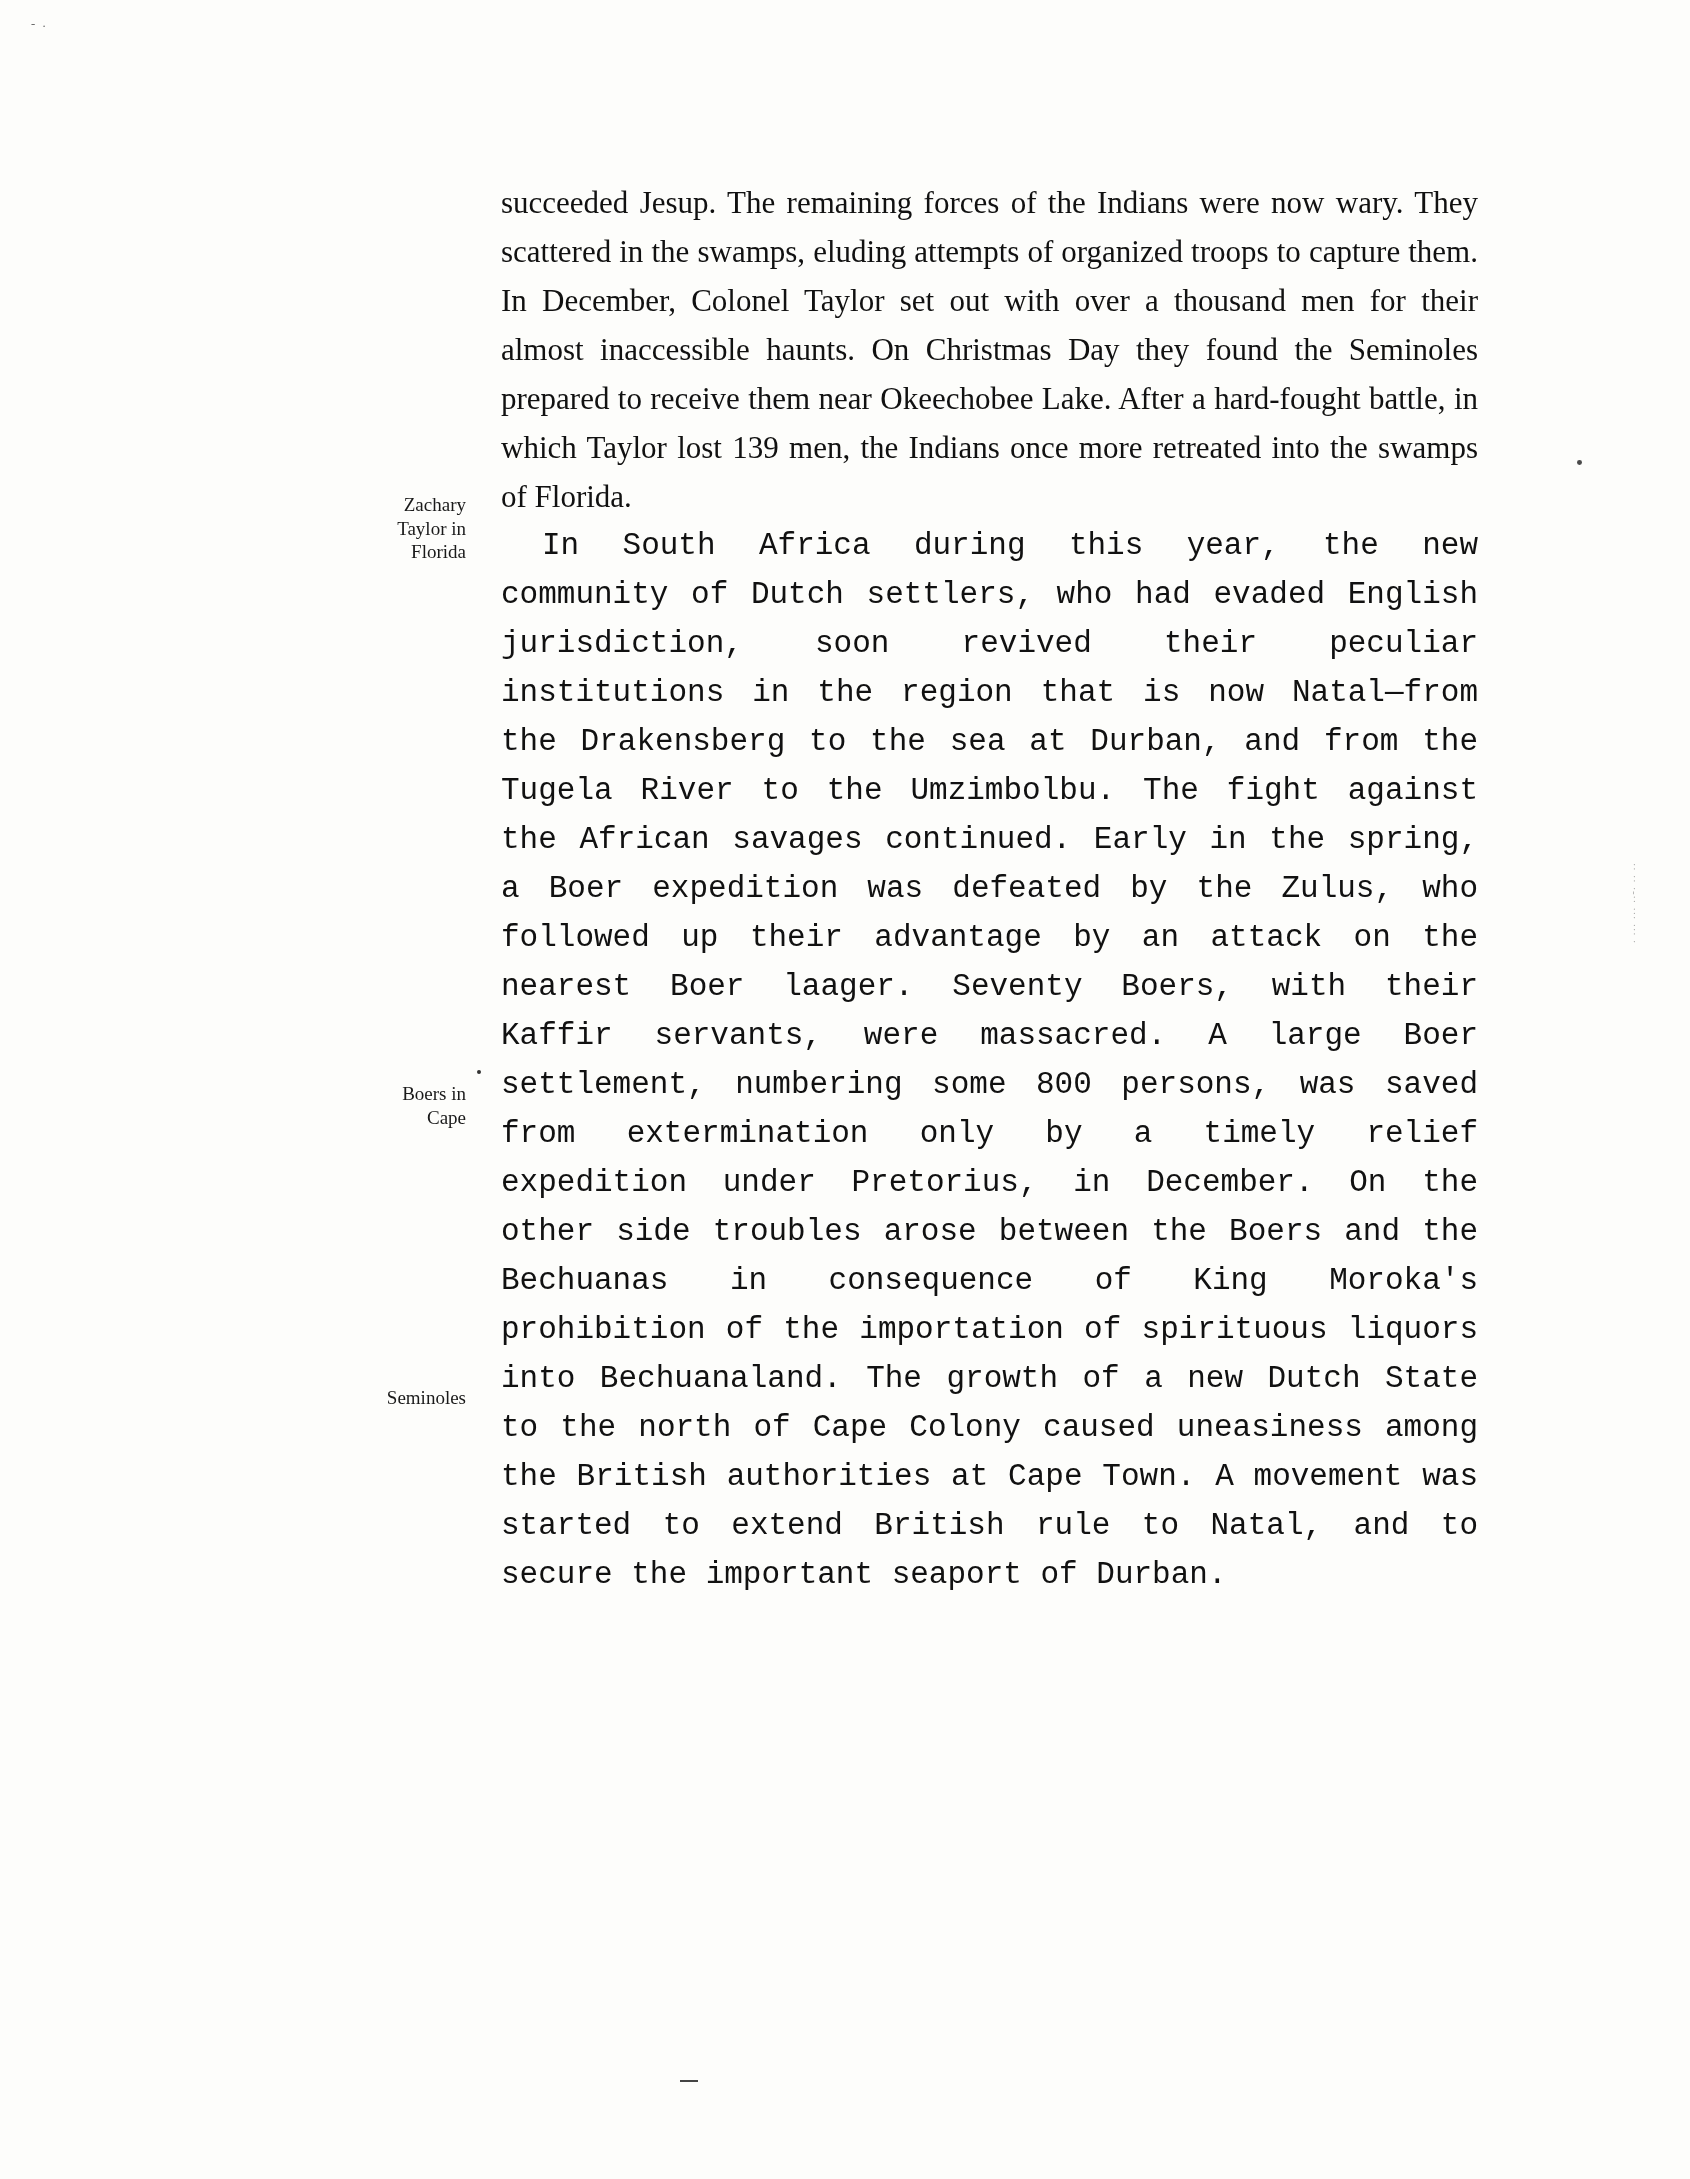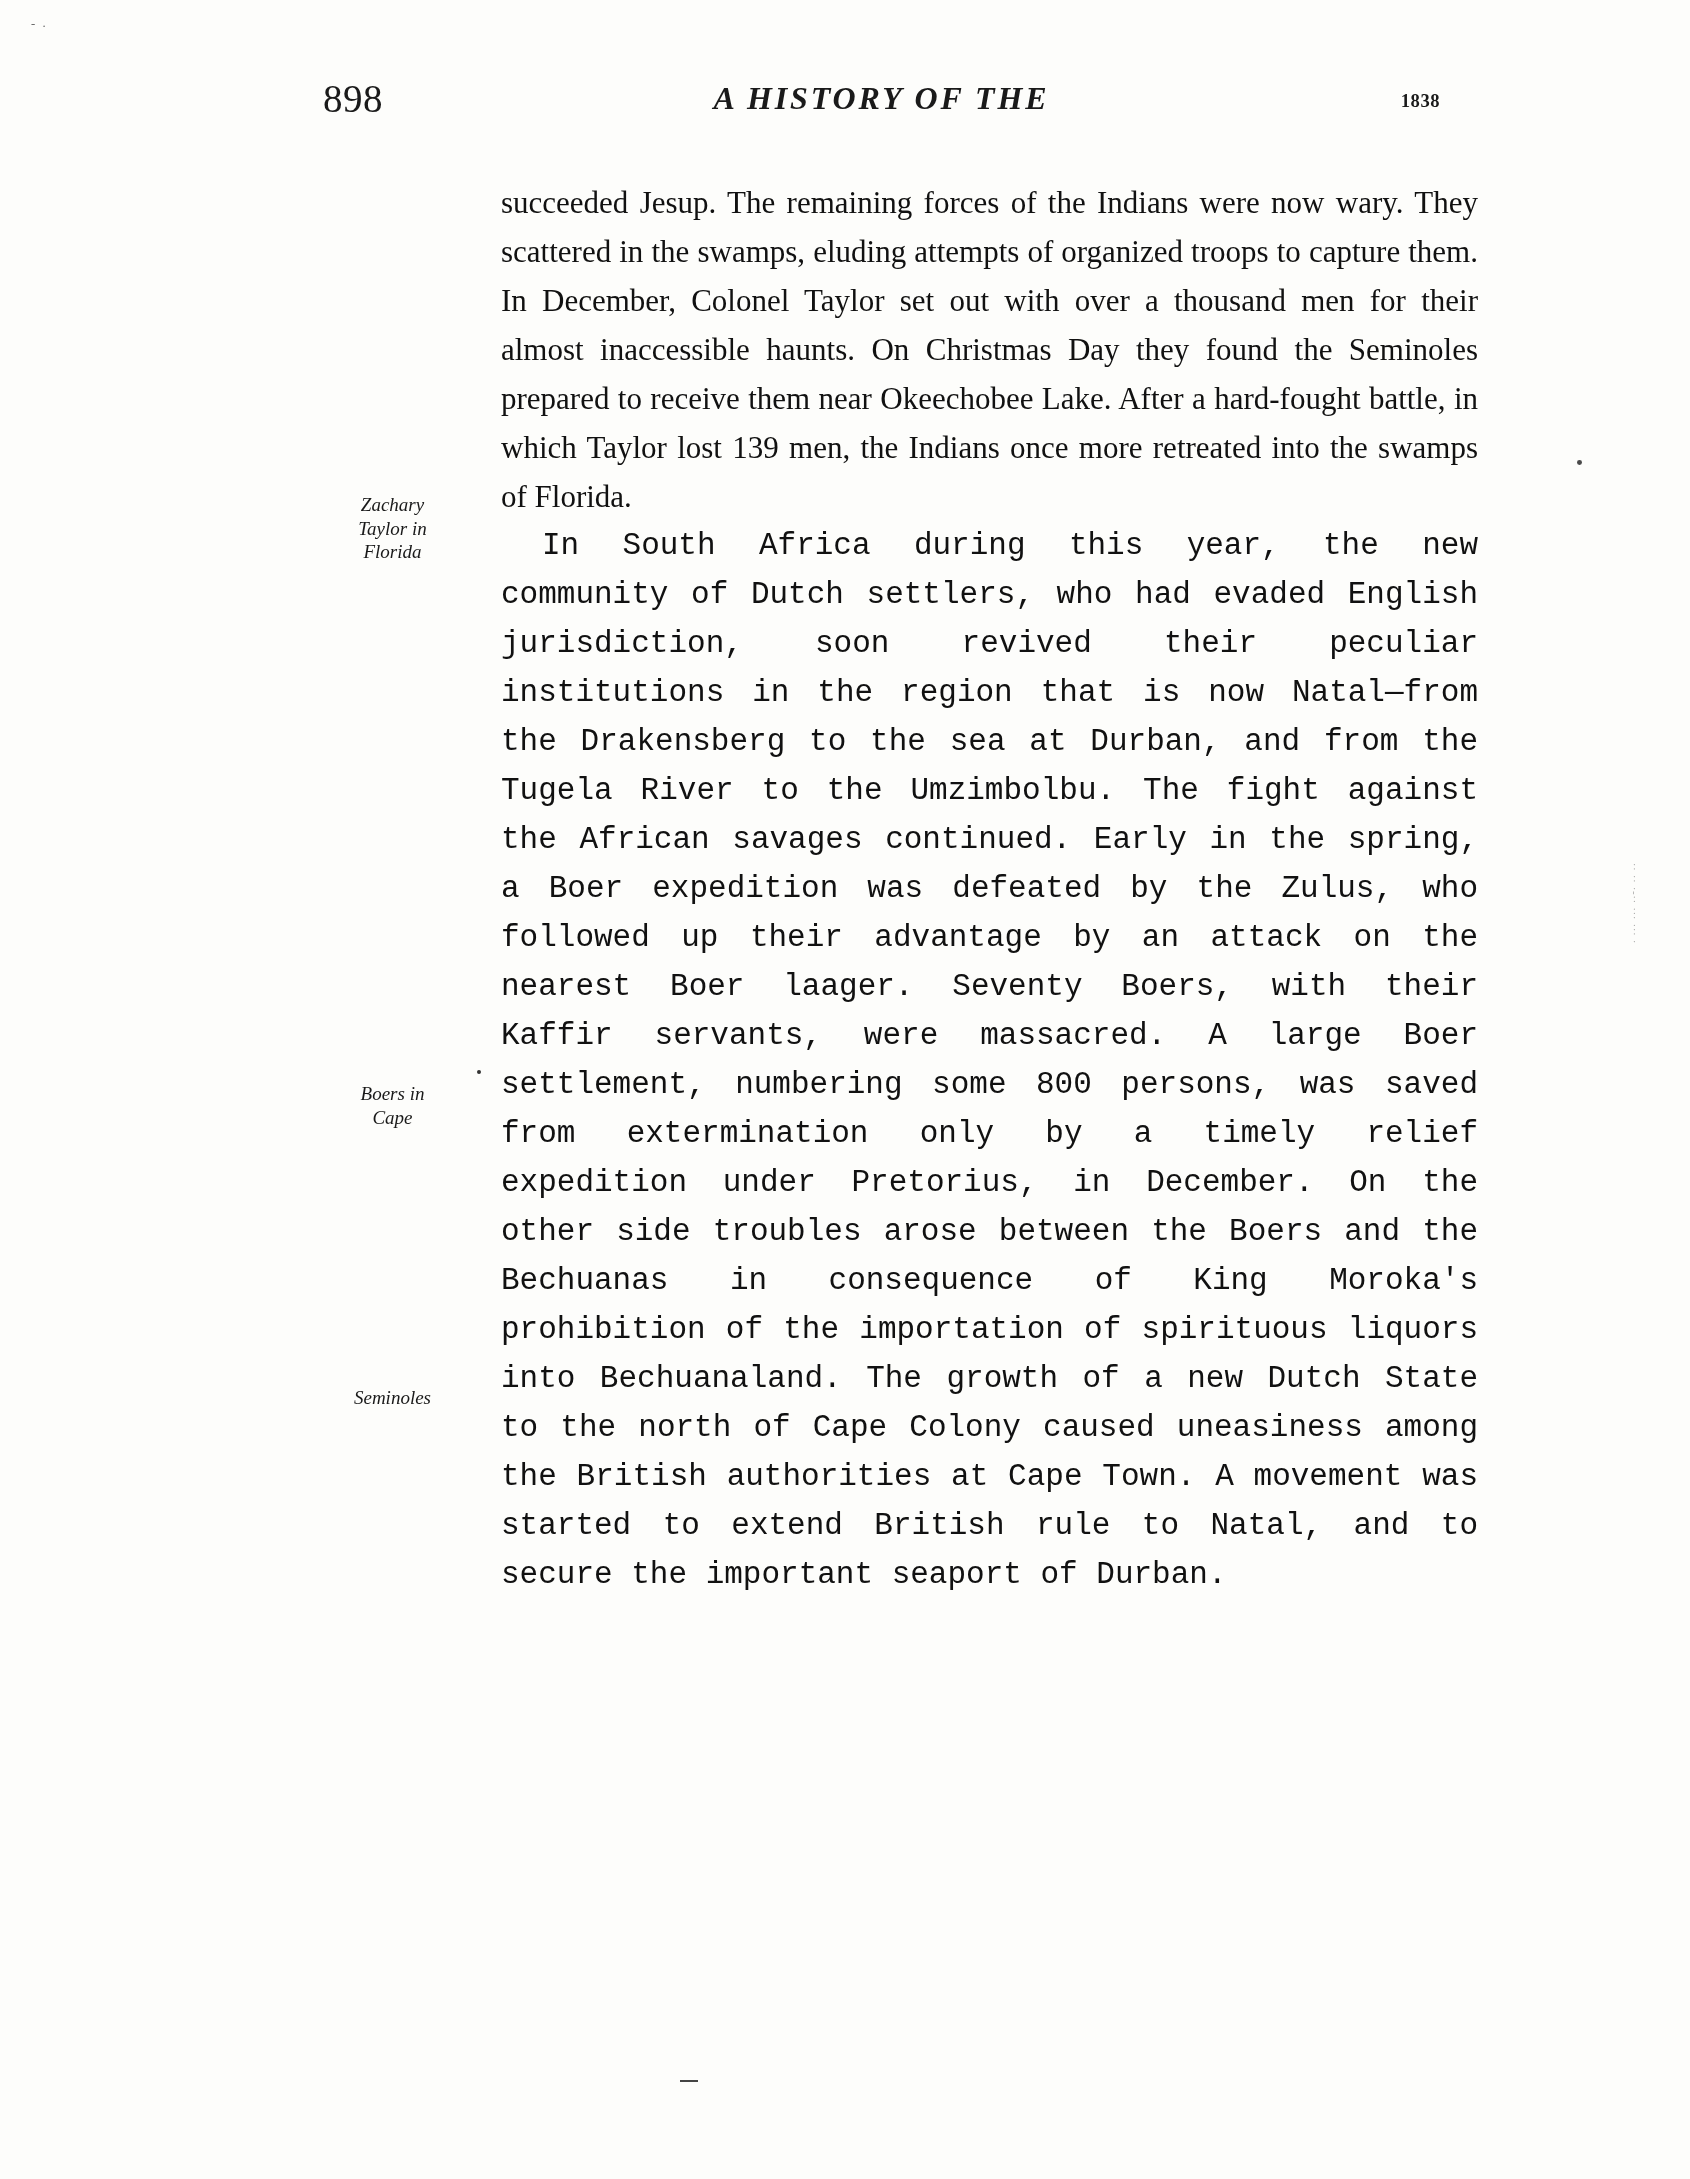--- a/index.html
+++ b/index.html
@@ -85,22 +85,21 @@
   }
 
   
   .sidenote {
     position: absolute;
     left: 319px;
     width: 147px;
     font-size: 19px;
     line-height: 23.5px;
     color: #1a1a1a;
-    text-align: center;
-    font-style: italic;
+    text-align: right;
   }
   #sidenote-0 { top: 493px; }
   #sidenote-1 { top: 1082px; }
   #sidenote-2 { top: 1386px; }
 
   
   .speck {
     position: absolute;
     background: #4a4a4a;
     border-radius: 50%;
@@ -152,25 +151,20 @@
     border-radius: 50%;
   }
 </style>
 </head>
 <body>
 
 <div class="page">
 
   <div class="top-left-fleck">- .</div>
 
-  <div class="header">
-    <div class="page-number">898</div>
-    <div class="running-title">A HISTORY OF THE</div>
-    <div class="year">1838</div>
-  </div>
 
   <div class="sidenote" id="sidenote-0" style="white-space: pre-line;">Zachary
 Taylor in
 Florida</div>
   <div class="sidenote" id="sidenote-1" style="white-space: pre-line;">Boers in
 Cape</div>
   <div class="sidenote" id="sidenote-2" style="white-space: pre-line;">Seminoles</div>
 
   <div class="textcol">
     <p class="para">succeeded Jesup. The remaining forces of the Indians were now wary. They scattered in the swamps, eluding attempts of organized troops to capture them. In December, Colonel Taylor set out with over a thousand men for their almost inaccessible haunts. On Christmas Day they found the Seminoles prepared to receive them near Okeechobee Lake. After a hard-fought battle, in which Taylor lost 139 men, the Indians once more retreated into the swamps of Florida.</p>

